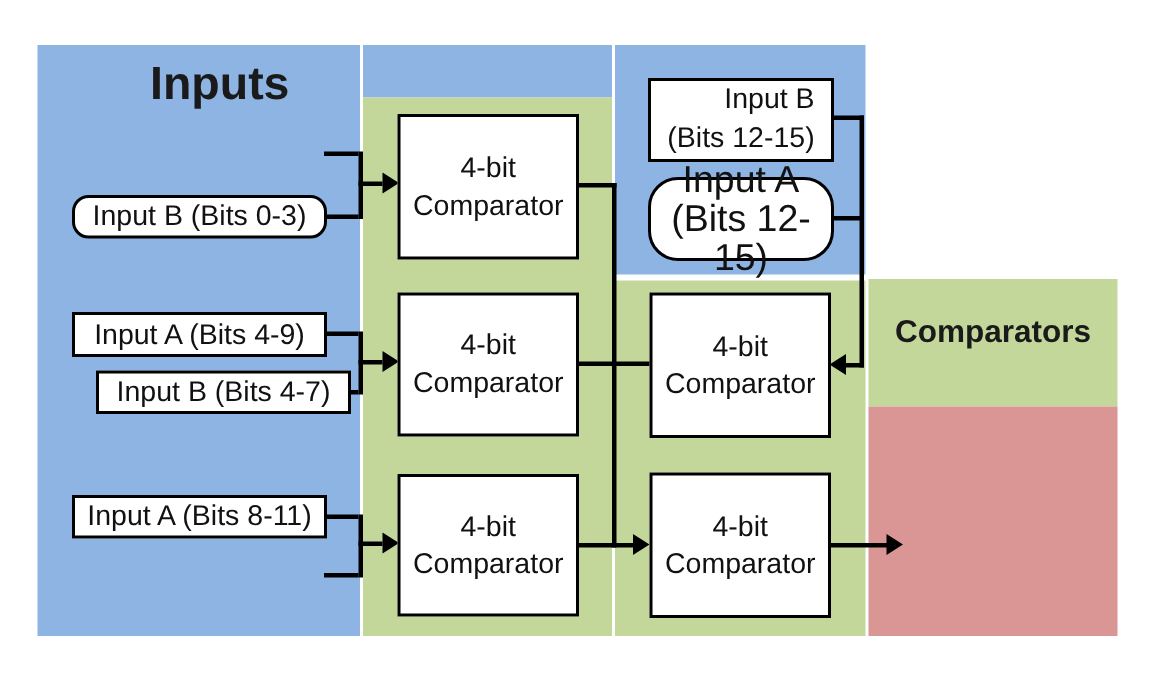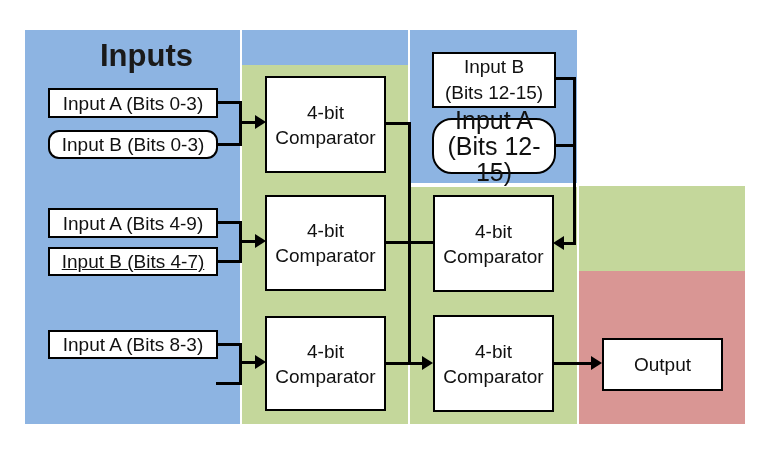--- a/index.html
+++ b/index.html
@@ -27,20 +27,21 @@
 
   <div class="region" style="left: 25px; top: 30px; width: 215px; height: 394px; background-color: rgb(141, 180, 226);"></div>
   <div class="region" style="left: 242px; top: 30px; width: 166px; height: 35px; background-color: rgb(141, 180, 226);"></div>
   <div class="region" style="left: 242px; top: 65px; width: 166px; height: 359px; background-color: rgb(196, 215, 155);"></div>
   <div class="region" style="left: 410px; top: 30px; width: 167px; height: 153px; background-color: rgb(141, 180, 226);"></div>
   <div class="region" style="left: 410px; top: 187px; width: 167px; height: 237px; background-color: rgb(196, 215, 155);"></div>
   <div class="region" style="left: 579px; top: 186px; width: 166px; height: 85px; background-color: rgb(196, 215, 155);"></div>
   <div class="region" style="left: 579px; top: 271px; width: 166px; height: 153px; background-color: rgb(217, 150, 148);"></div>
 
   <div class="title inputs">Inputs</div>
+  <div class="title comparators">Comparators</div>
 
   <div class="line" style="left:216px;top:101px;width:23px;height:3px;"></div>
   <div class="line" style="left:216px;top:143px;width:23px;height:3px;"></div>
   <div class="line" style="left:239px;top:101px;width:3px;height:45px;"></div>
   <div class="line" style="left:239px;top:121px;width:16px;height:3px;"></div>
   <div class="arrow-right" style="left:255px;top:115px;"></div>
 
   <div class="line" style="left:216px;top:221px;width:23px;height:3px;"></div>
   <div class="line" style="left:216px;top:260px;width:23px;height:3px;"></div>
   <div class="line" style="left:239px;top:221px;width:3px;height:42px;"></div>
@@ -61,29 +62,28 @@
 
   <div class="line" style="left:383px;top:122px;width:28px;height:3px;"></div>
   <div class="line" style="left:408px;top:122px;width:3px;height:243px;"></div>
   <div class="line" style="left:383px;top:241px;width:52px;height:3px;"></div>
   <div class="line" style="left:383px;top:362px;width:40px;height:3px;"></div>
   <div class="arrow-right" style="left:422px;top:356px;"></div>
 
   <div class="line" style="left:551px;top:362px;width:41px;height:3px;"></div>
   <div class="arrow-right" style="left:591px;top:356px;"></div>
 
-  <div class="node" style="left:48px;top:88px;width:170px;height:30px;">Input A (Bits 0-3)</div>
   <div class="node" style="left:48px;top:130px;width:170px;height:29px;border-radius:11px;">Input B (Bits 0-3)</div>
   <div class="node" style="left:48px;top:208px;width:170px;height:30px;">Input A (Bits 4-9)</div>
-  <div class="node" style="left:48px;top:247px;width:170px;height:29px;text-decoration:underline;">Input B (Bits 4-7)</div>
-  <div class="node" style="left:48px;top:330px;width:170px;height:29px;">Input A (Bits 8-3)</div>
+  <div class="node" style="left:64px;top:247px;width:170px;height:29px;">Input B (Bits 4-7)</div>
+  <div class="node" style="left:48px;top:330px;width:170px;height:29px;">Input A (Bits 8-11)</div>
 
   <div class="node" style="left:432px;top:52px;width:124px;height:56px;font-size:19px;line-height:26px;">
     <span class="two-line">
-      <span style="display:block;">Input B</span>
+      <span style="display:block;text-align:right;">Input B</span>
       <span style="display:block;">(Bits 12-15)</span>
     </span>
   </div>
   <div class="node" style="left:432px;top:118px;width:124px;height:56px;font-size:25px;line-height:26px;border-radius:20px;">
     <span class="two-line">
       <span style="display:block;">Input A</span>
       <span style="display:block;">(Bits 12-15)</span>
     </span>
   </div>
 
@@ -111,15 +111,14 @@
       <span style="display:block;">Comparator</span>
     </span>
   </div>
   <div class="node" style="left:433px;top:315px;width:121px;height:97px;">
     <span class="two-line">
       <span style="display:block;">4-bit</span>
       <span style="display:block;">Comparator</span>
     </span>
   </div>
 
-  <div class="node" style="left:602px;top:338px;width:121px;height:53px;">Output</div>
 
 </div>
 
 </body></html>

